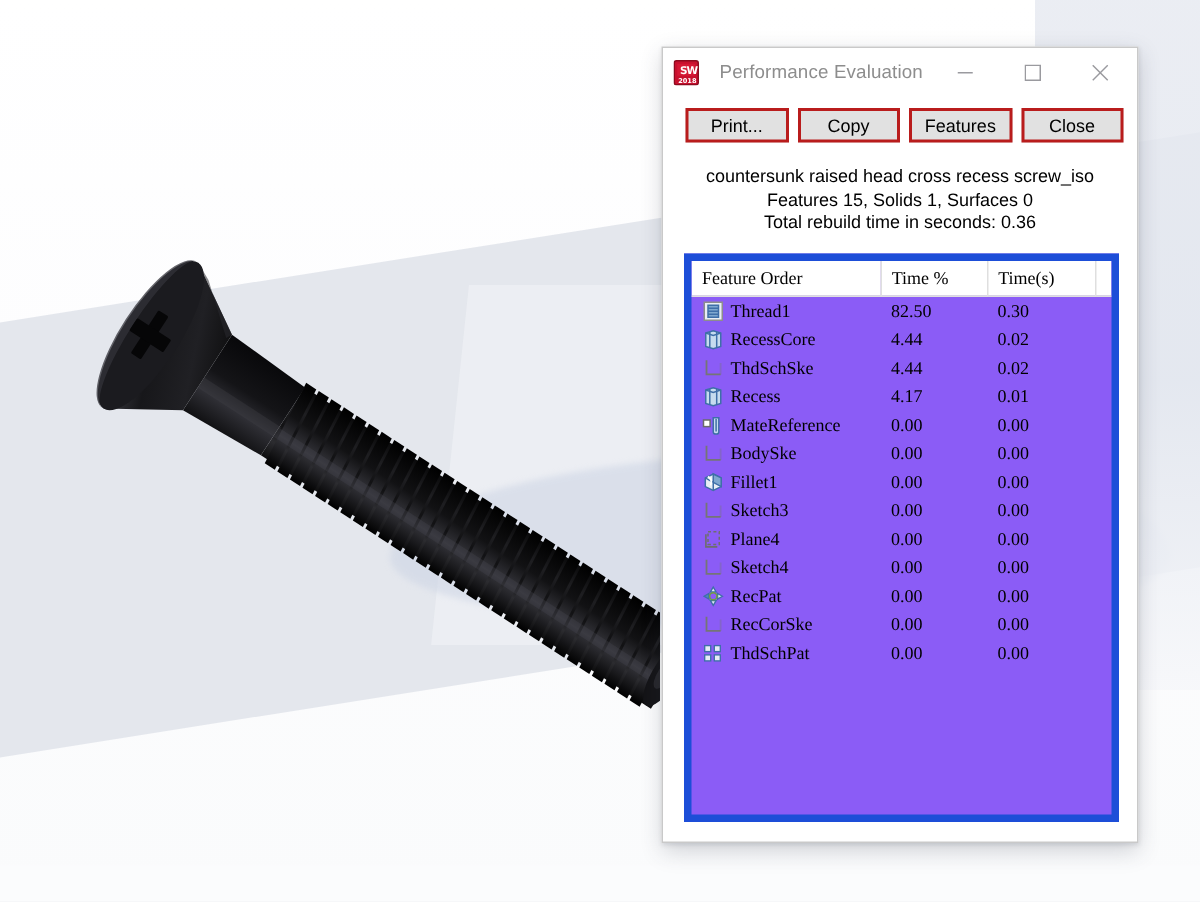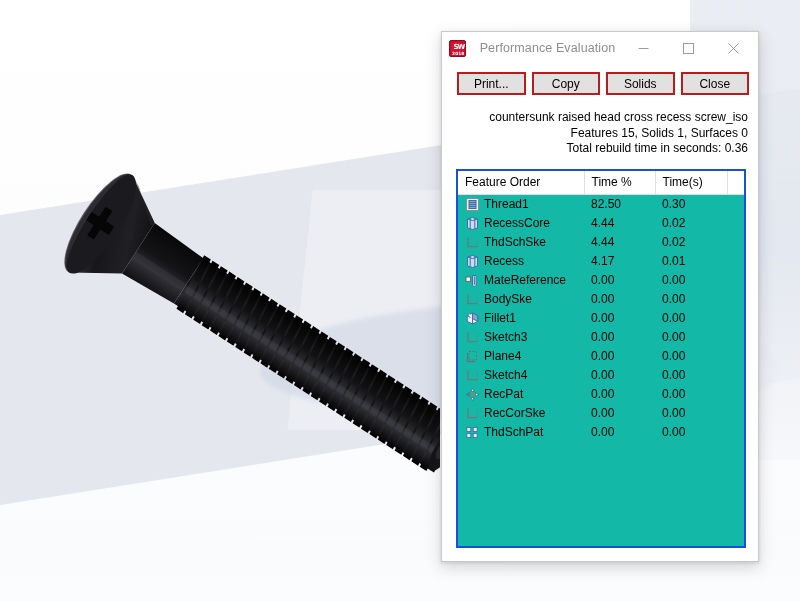--- a/index.html
+++ b/index.html
@@ -144,40 +144,41 @@
     align-items: center;
     justify-content: center;
     box-sizing: border-box;
     cursor: default;
     padding: 0;
     line-height: 1;
   }
 
   
   .summary {
-    text-align: right;
+    text-align: center;
     padding: 6px 10px 9px 10px;
     flex: 0 0 auto;
   }
   .summary div {
     font-size: 12px;
     color: #000000;
     line-height: 15.5px;
     white-space: nowrap;
   }
 
   
   .tablewrap {
     margin: 3px 12px 13px 14px;
-    border: 2px solid #1d4ed8;
-    background: #14b8a6;
+    border: 5px solid #1d4ed8;
+    background: #8b5cf6;
     flex: 1 1 auto;
     overflow: hidden;
     position: relative;
     box-sizing: border-box;
+    font-family: Liberation Serif, serif;
   }
   table.feat {
     width: 100%;
     border-collapse: collapse;
     table-layout: fixed;
     font-size: 12px;
     color: #000000;
   }
   table.feat th {
     font-weight: normal;
@@ -360,21 +361,21 @@
         <svg width="11" height="11" viewBox="0 0 11 11">
           <line x1="0.5" y1="0.5" x2="10.5" y2="10.5" stroke="#9a9a9f" stroke-width="1"></line>
           <line x1="10.5" y1="0.5" x2="0.5" y2="10.5" stroke="#9a9a9f" stroke-width="1"></line>
         </svg>
       </div>
     </div>
 
     <div class="btnrow">
       <button class="btn">Print...</button>
       <button class="btn">Copy</button>
-      <button class="btn">Solids</button>
+      <button class="btn">Features</button>
       <button class="btn">Close</button>
     </div>
 
     <div class="summary">
       <div>countersunk raised head cross recess screw_iso</div>
       <div>Features 15, Solids 1, Surfaces 0</div>
       <div>Total rebuild time in seconds: 0.36</div>
     </div>
 
     <div class="tablewrap">

